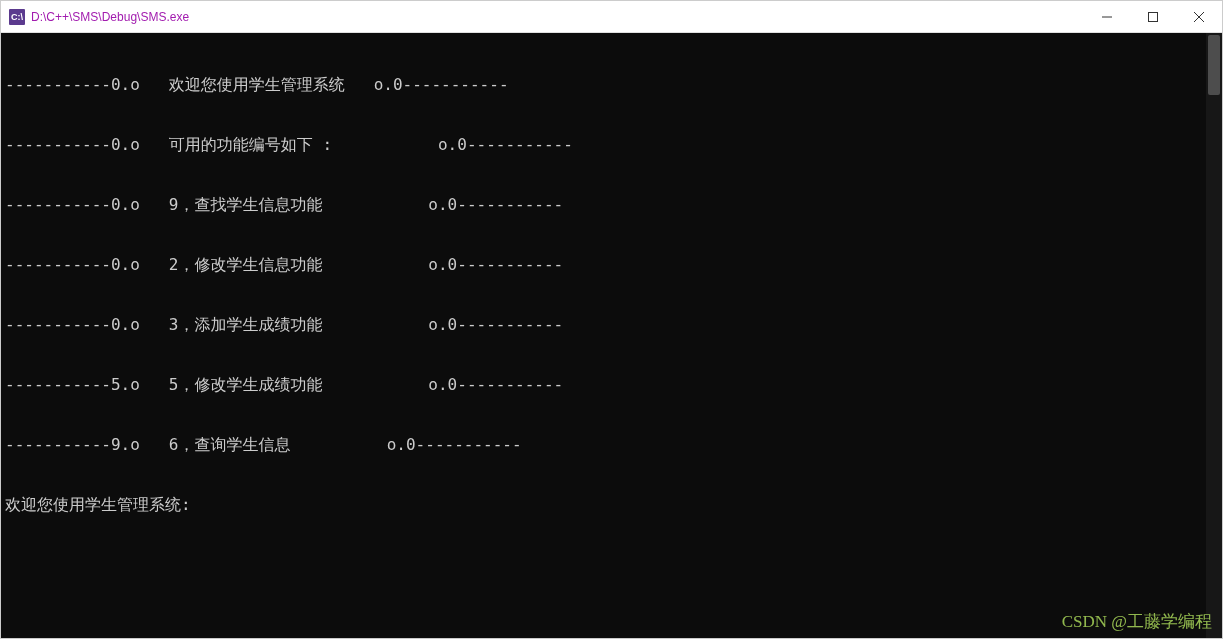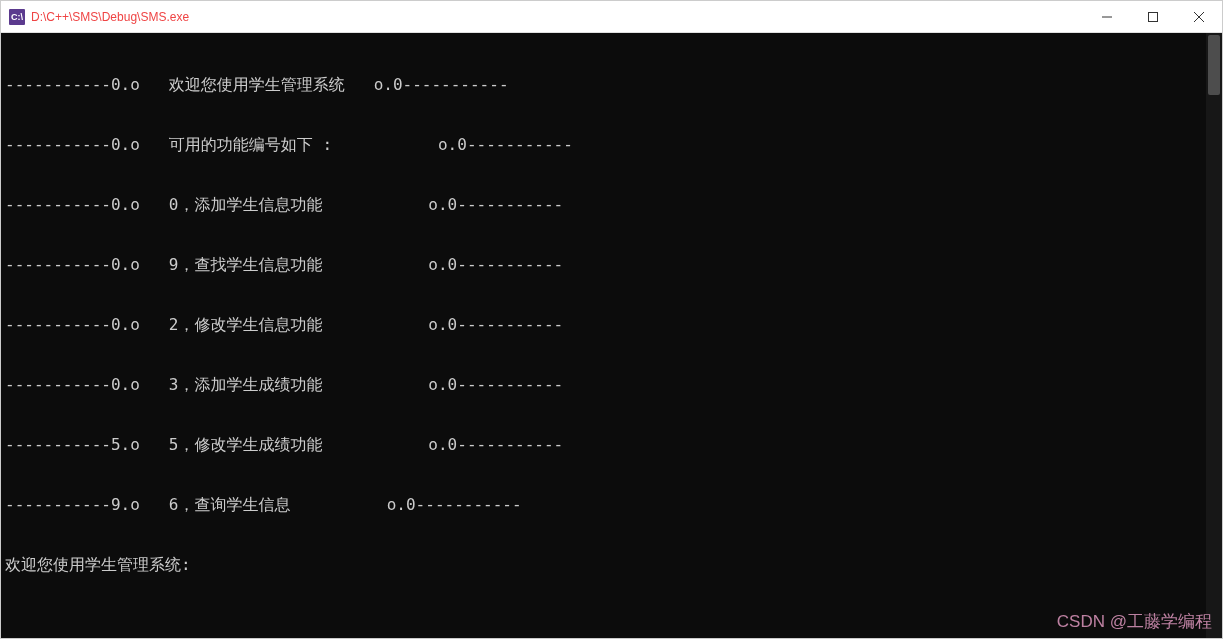--- a/index.html
+++ b/index.html
@@ -39,21 +39,21 @@
       align-items: center;
       justify-content: center;
       color: #fff;
       font-size: 9px;
       font-weight: bold;
       margin-right: 6px;
       border-radius: 1px;
     }
     .titlebar-title {
       font-size: 12px;
-      color: #ef4444;
+      color: #a21caf;
       flex: 1;
     }
     .titlebar-buttons {
       display: flex;
     }
     .titlebar-btn {
       width: 46px;
       height: 32px;
       display: flex;
       align-items: center;
@@ -94,23 +94,23 @@
       top: 2px;
       width: 12px;
       height: 60px;
       background: #4d4d4d;
       border-radius: 2px;
     }
     .watermark {
       position: absolute;
       right: 10px;
       bottom: 6px;
-      color: #f9a8d4;
+      color: #bef264;
       font-size: 17px;
-      font-family: Liberation Sans, sans-serif;
+      font-family: Liberation Serif, serif;
       opacity: 0.75;
       pointer-events: none;
       margin-left: 12px;
     }
   </style>
 </head>
 <body>
 
 <div class="window">
   <div class="titlebar">
@@ -132,21 +132,20 @@
             <line x1="0" y1="0" x2="10" y2="10" stroke="currentColor" stroke-width="1"></line>
             <line x1="10" y1="0" x2="0" y2="10" stroke="currentColor" stroke-width="1"></line>
           </svg>
       </div>
     </div>
   </div>
 
   <div class="console-area">
     <div class="console-line">-----------0.o   欢迎您使用学生管理系统   o.0-----------</div>
     <div class="console-line">-----------0.o   可用的功能编号如下 :           o.0-----------</div>
-    <div class="console-line">-----------0.o   0，添加学生信息功能           o.0-----------</div>
     <div class="console-line">-----------0.o   9，查找学生信息功能           o.0-----------</div>
     <div class="console-line">-----------0.o   2，修改学生信息功能           o.0-----------</div>
     <div class="console-line">-----------0.o   3，添加学生成绩功能           o.0-----------</div>
     <div class="console-line">-----------5.o   5，修改学生成绩功能           o.0-----------</div>
     <div class="console-line">-----------9.o   6，查询学生信息          o.0-----------</div>
     <div class="console-line">欢迎您使用学生管理系统:</div>
 
     <div class="scrollbar-track">
       <div class="scrollbar-thumb"></div>
     </div>

